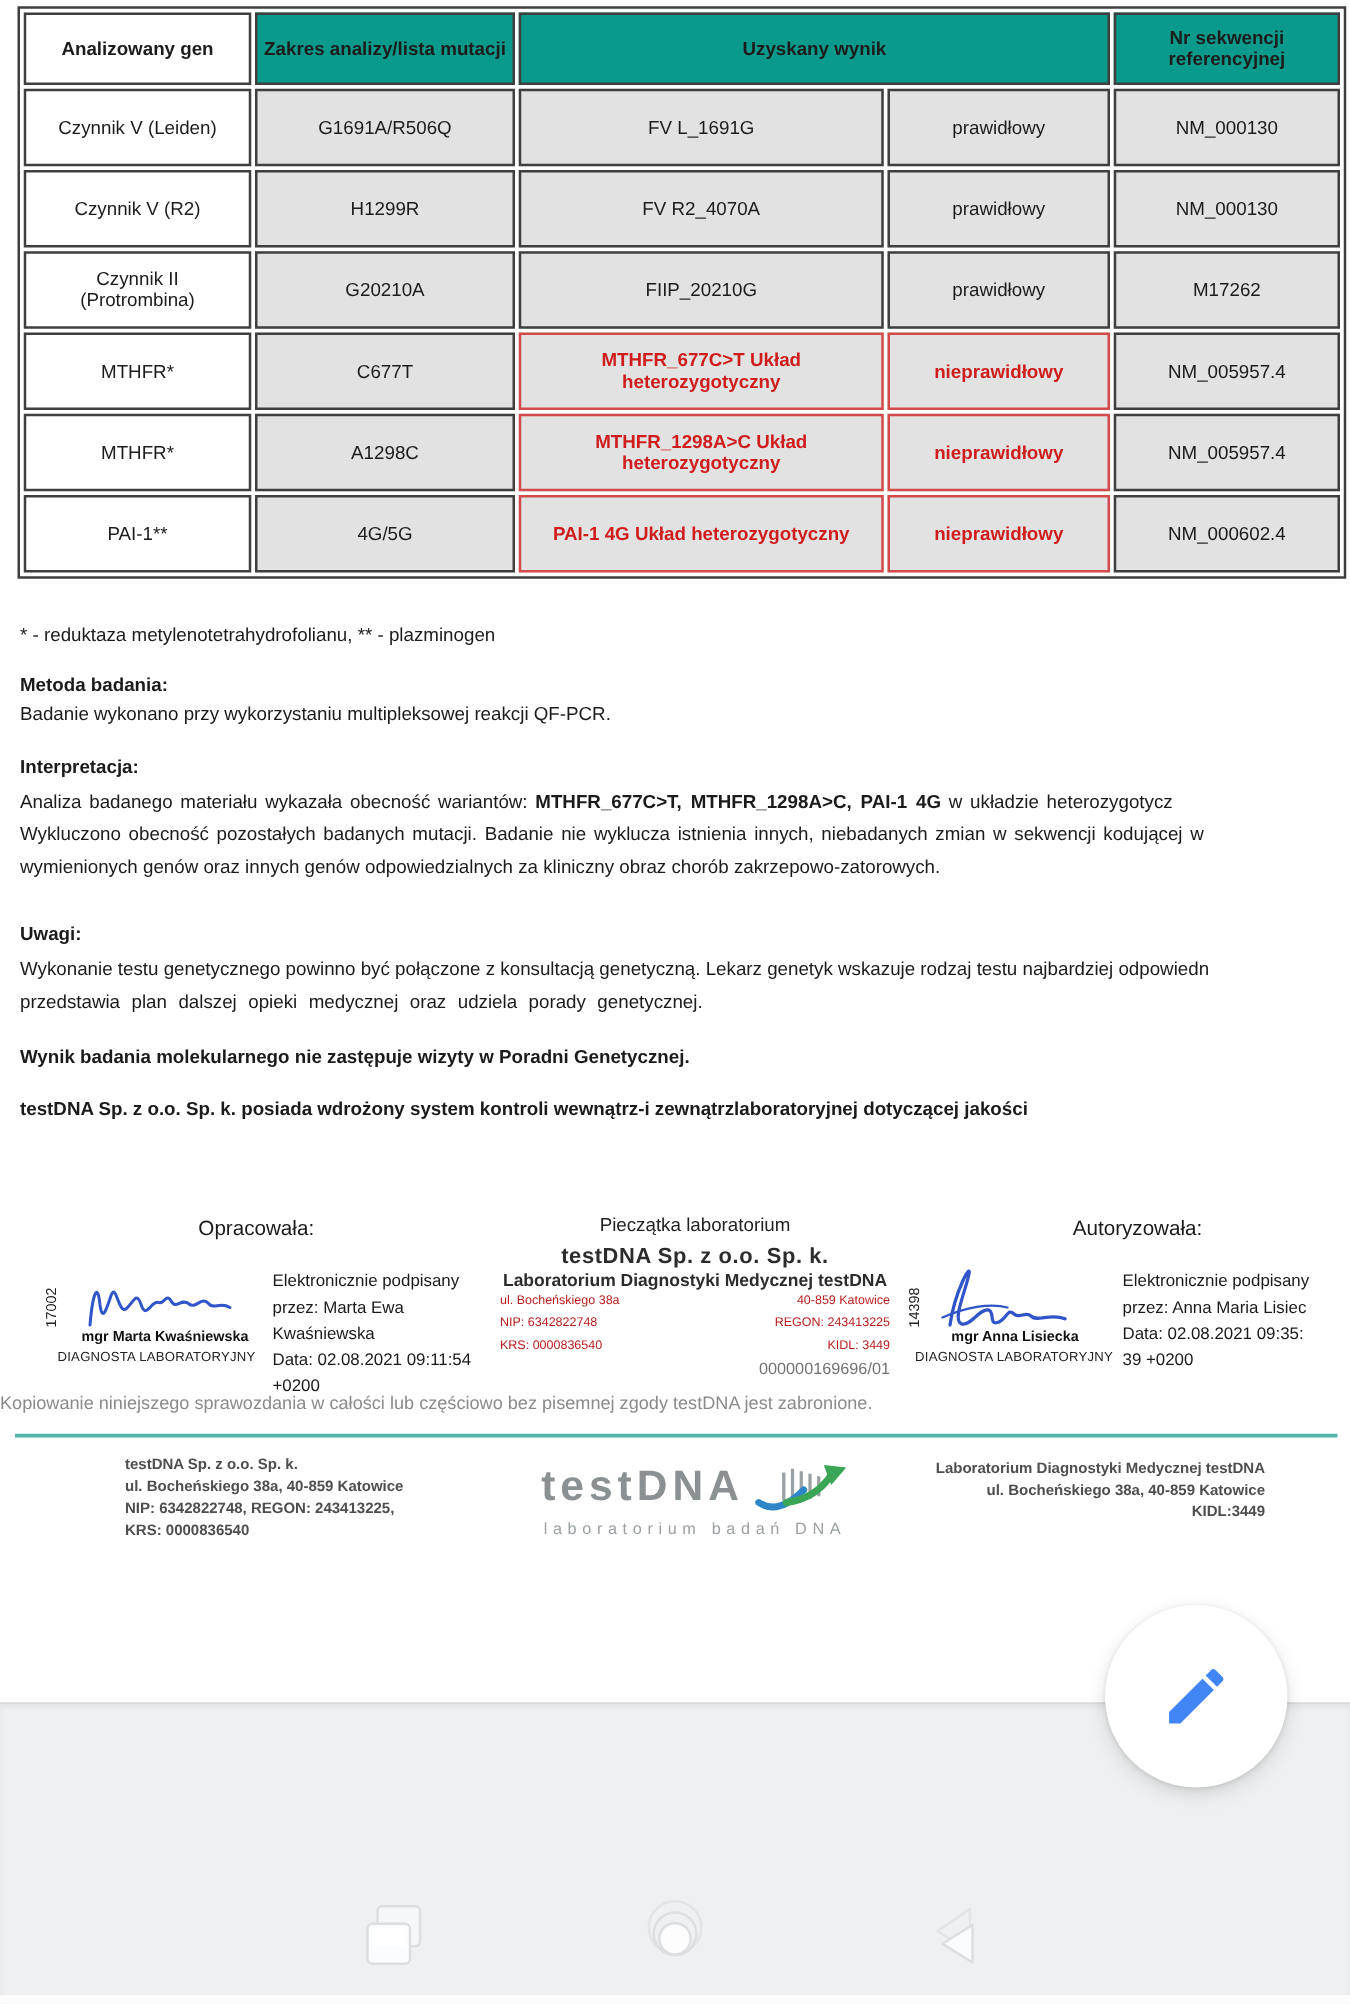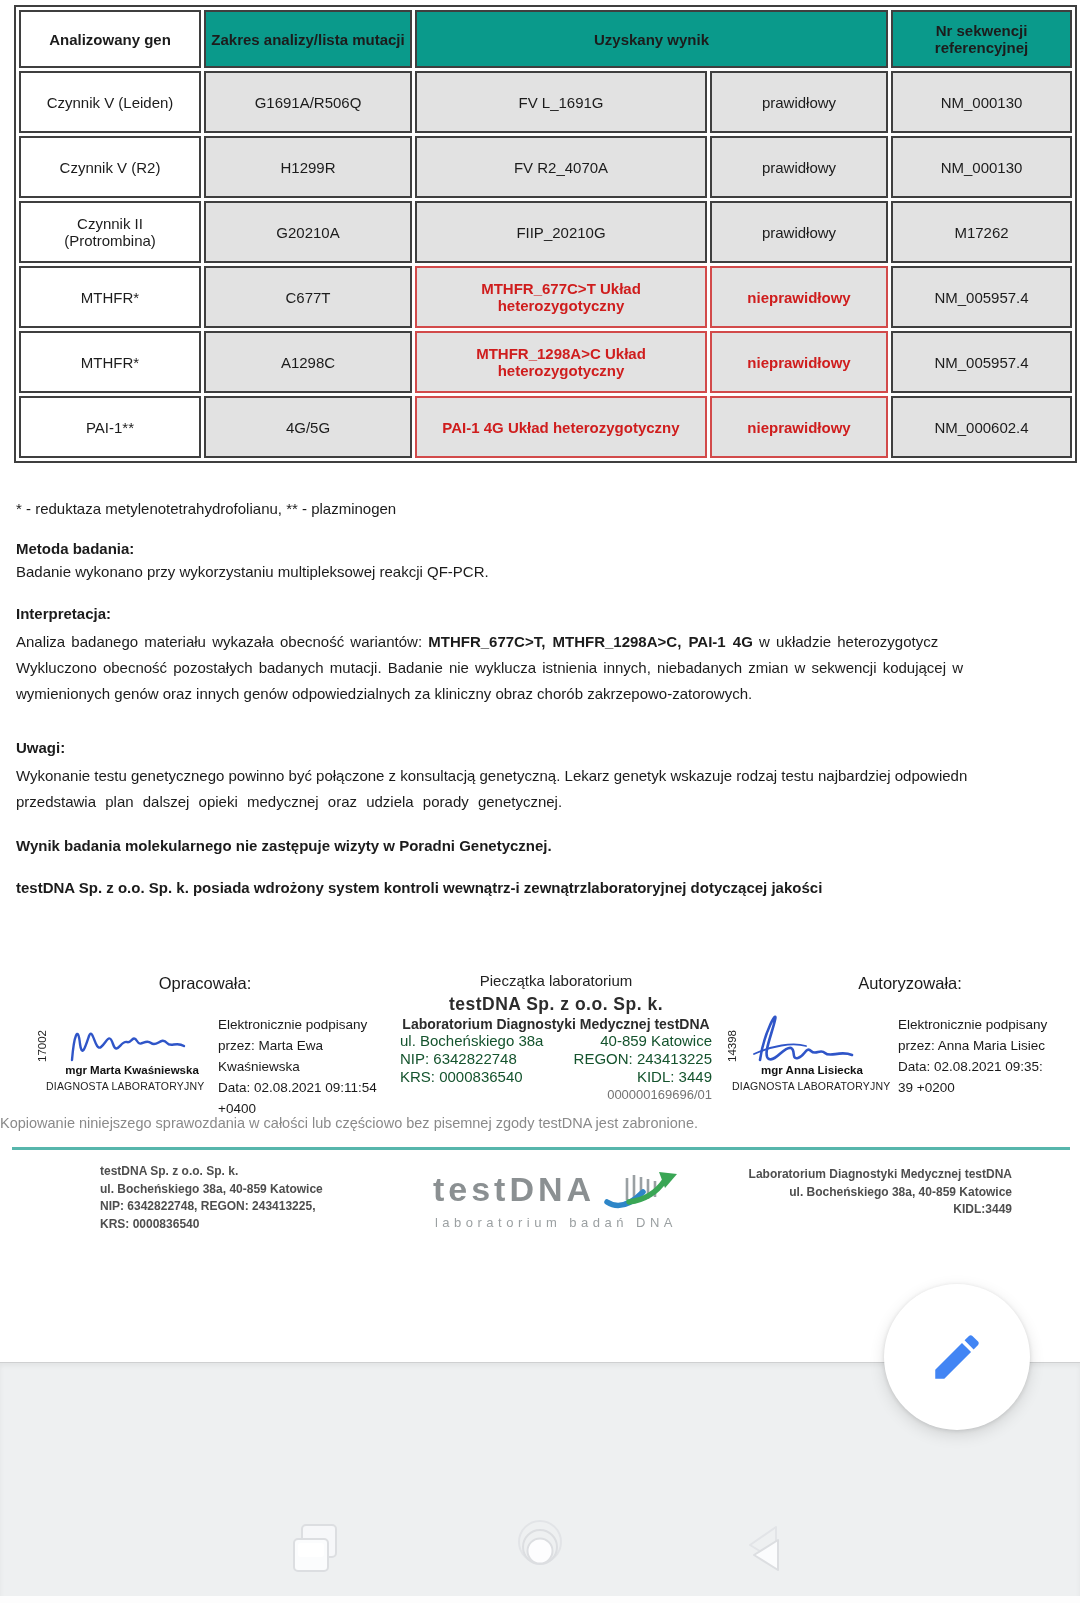--- a/index.html
+++ b/index.html
@@ -44,21 +44,21 @@
   .sig-head{font-size:16.5px;color:#1b1b1b;}
   .vert-num{font-size:11.5px;color:#222;transform:rotate(-90deg);transform-origin:center;}
   .sig-name{font-weight:bold;font-size:11.5px;color:#111;text-align:center;}
   .sig-role{font-size:10.5px;color:#222;letter-spacing:.2px;}
   .esign{font-size:13.5px;line-height:21px;color:#1a1a1a;}
   .esign div{white-space:nowrap;overflow:hidden;}
   .stamp{left:400px;top:4px;width:312px;text-align:center;}
   .stamp-head{font-size:15px;color:#222;}
   .stamp-co{font-size:17.5px;font-weight:bold;color:#2c2c2c;margin-top:5px;letter-spacing:.5px;}
   .stamp-lab{font-size:14px;font-weight:bold;color:#2c2c2c;margin-top:1px;}
-  .stamp-pair{display:flex;justify-content:space-between;font-size:15px;color:#14532d;line-height:18px;}
+  .stamp-pair{display:flex;justify-content:space-between;font-size:10px;color:#b91c1c;line-height:18px;}
   .stamp-extra{text-align:right;font-size:13px;color:#737373;line-height:18px;}
   
   .copy-notice{position:absolute;top:1115px;left:0;width:964px;text-align:left;
     font-size:14.5px;color:#8a8a8a;}
   .teal-divider{position:absolute;top:1147px;left:12px;right:10px;height:3px;background:#57b6ac;}
   .footer-left{position:absolute;left:100px;top:1163px;font-size:12px;font-weight:bold;
     line-height:17.5px;color:#4e4e4e;}
   .footer-center{position:absolute;left:400px;top:1166px;width:312px;text-align:center;}
   .logo-row{display:flex;align-items:center;justify-content:center;gap:8px;}
   .logo-text{font-size:34px;font-weight:bold;color:#8b9092;letter-spacing:4px;}
@@ -175,21 +175,21 @@
   <svg class="abs" style="left:66px;top:46px;" width="126" height="52" viewBox="0 0 126 52">
     <path d="M6 46 C8 22 12 10 14 30 C16 44 19 34 23 22 C27 12 29 38 35 33 C41 28 43 18 47 30 C51 42 55 26 61 28 C65 30 67 20 71 27 C75 34 79 24 85 29 C91 34 95 22 101 29 C105 34 110 27 118 32" stroke="#2f55c8" stroke-width="2.4" fill="none" stroke-linecap="round"></path>
   </svg>
   <div class="abs sig-name" style="left:56px;top:96px;width:152px;">mgr Marta Kwaśniewska</div>
   <div class="abs sig-role" style="left:46px;top:112px;">DIAGNOSTA LABORATORYJNY</div>
   <div class="abs esign" style="left:218px;top:46px;width:180px;">
       <div>Elektronicznie podpisany</div>
       <div>przez: Marta Ewa</div>
       <div>Kwaśniewska</div>
       <div>Data: 02.08.2021 09:11:54</div>
-      <div>+0400</div>
+      <div>+0200</div>
     </div>
 
   <div class="abs stamp">
     <div class="stamp-head">Pieczątka laboratorium</div>
     <div class="stamp-co">testDNA Sp. z o.o. Sp. k.</div>
     <div class="stamp-lab">Laboratorium Diagnostyki Medycznej testDNA</div>
     <div class="stamp-pair">
         <span>ul. Bocheńskiego 38a</span>
         <span>40-859 Katowice</span>
       </div>

